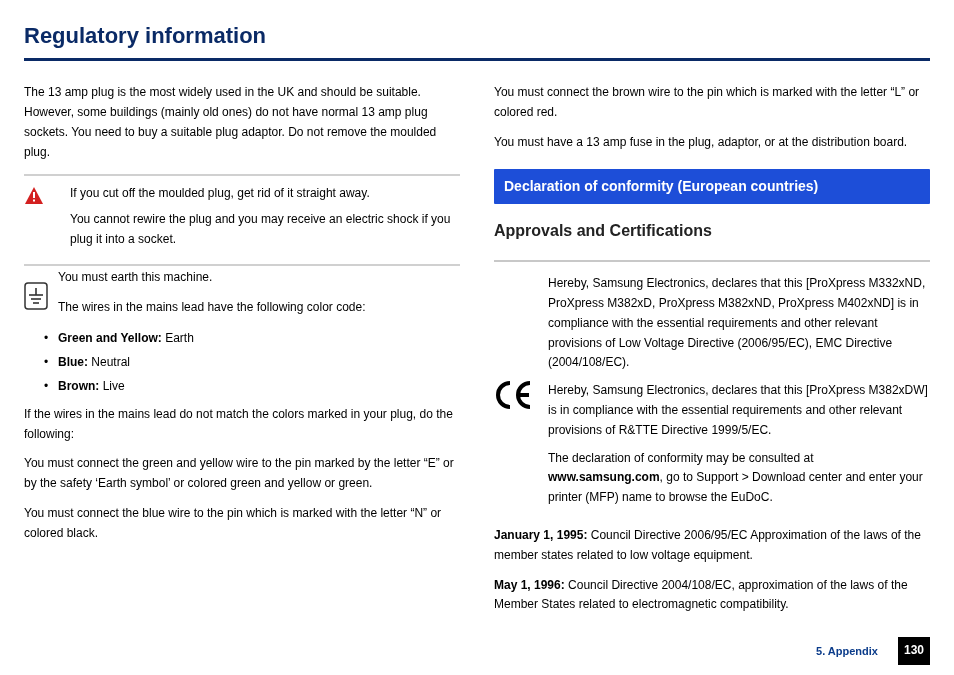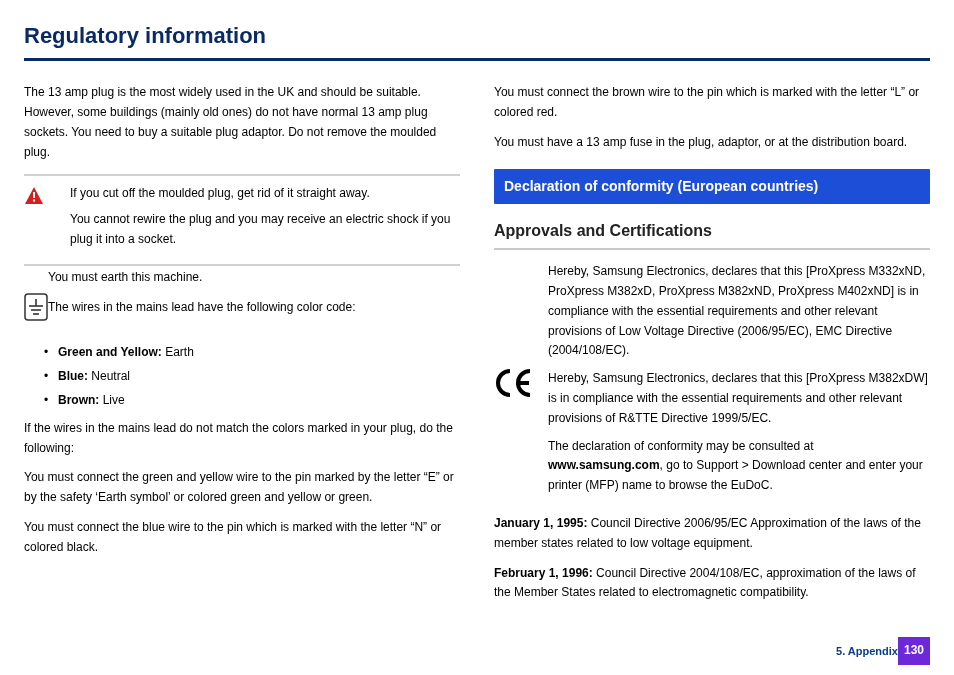--- a/index.html
+++ b/index.html
@@ -46,27 +46,28 @@
     height: 20px;
     margin-top: 2px;
   }
   .callout-body { flex: 1; }
   .callout-body p { margin-bottom: 6px; }
   .h3 {
     font-size: 16px;
     font-weight: 700;
     color: #222;
     border-bottom: 2px solid #c8c8c8;
-    padding-bottom: 4px;
+    padding-bottom: 16px;
     margin: 14px 0 12px 0;
   }
   .earth-row {
     display: flex;
-    align-items: flex-end;
-    margin-bottom: 22px;
+    gap: 10px;
+    align-items: center;
+    margin-bottom: 8px;
   }
   .earth-icon {
     flex: 0 0 auto;
     width: 24px;
     height: 28px;
     margin-top: 2px;
   }
   ul.bullets {
     list-style: none;
     padding-left: 34px;
@@ -101,29 +102,29 @@
     height: 30px;
   }
   .ce-body { flex: 1; }
   .ce-body p { margin-bottom: 8px; }
   .footer {
     position: absolute;
     bottom: 10px;
     right: 24px;
     display: flex;
     align-items: center;
-    gap: 0;
+    gap: 20px;
     font-size: 11px;
   }
   .footer-chapter {
     color: #0a3b8a;
     font-weight: 700;
   }
   .footer-page {
-    background: #6d28d9;
+    background: #000000;
     color: #fff;
     font-weight: 700;
     padding: 4px 6px;
     font-size: 12px;
   }
   b, .b { font-weight: 700; margin-top: 45px; }
 </style>
 </head>
 <body>
 
@@ -193,21 +194,21 @@
         </svg>
       </span>
       <div class="ce-body">
         <p>Hereby, Samsung Electronics, declares that this [ProXpress M332xND, ProXpress M382xD, ProXpress M382xND, ProXpress M402xND] is in compliance with the essential requirements and other relevant provisions of Low Voltage Directive (2006/95/EC), EMC Directive (2004/108/EC).</p>
         <p>Hereby, Samsung Electronics, declares that this [ProXpress M382xDW] is in compliance with the essential requirements and other relevant provisions of R&amp;TTE Directive 1999/5/EC.</p>
         <p><span>The declaration of conformity may be consulted at </span><b>www.samsung.com</b><span>, go to Support &gt; Download center and enter your printer (MFP) name to browse the EuDoC.</span></p>
       </div>
     </div>
 
     <p><b>January 1, 1995:</b><span> Council Directive 2006/95/EC Approximation of the laws of the member states related to low voltage equipment.</span></p>
-    <p><b>February 1, 1996:</b><span> Council Directive 2004/108/EC, approximation of the laws of the Member States related to electromagnetic compatibility.</span></p>
+    <p><b>May 1, 1996:</b><span> Council Directive 2004/108/EC, approximation of the laws of the Member States related to electromagnetic compatibility.</span></p>
   </div>
 
 </div>
 
 <div class="footer">
   <span class="footer-chapter">5. Appendix</span>
   <span class="footer-page">130</span>
 </div>
 
 </body></html>

